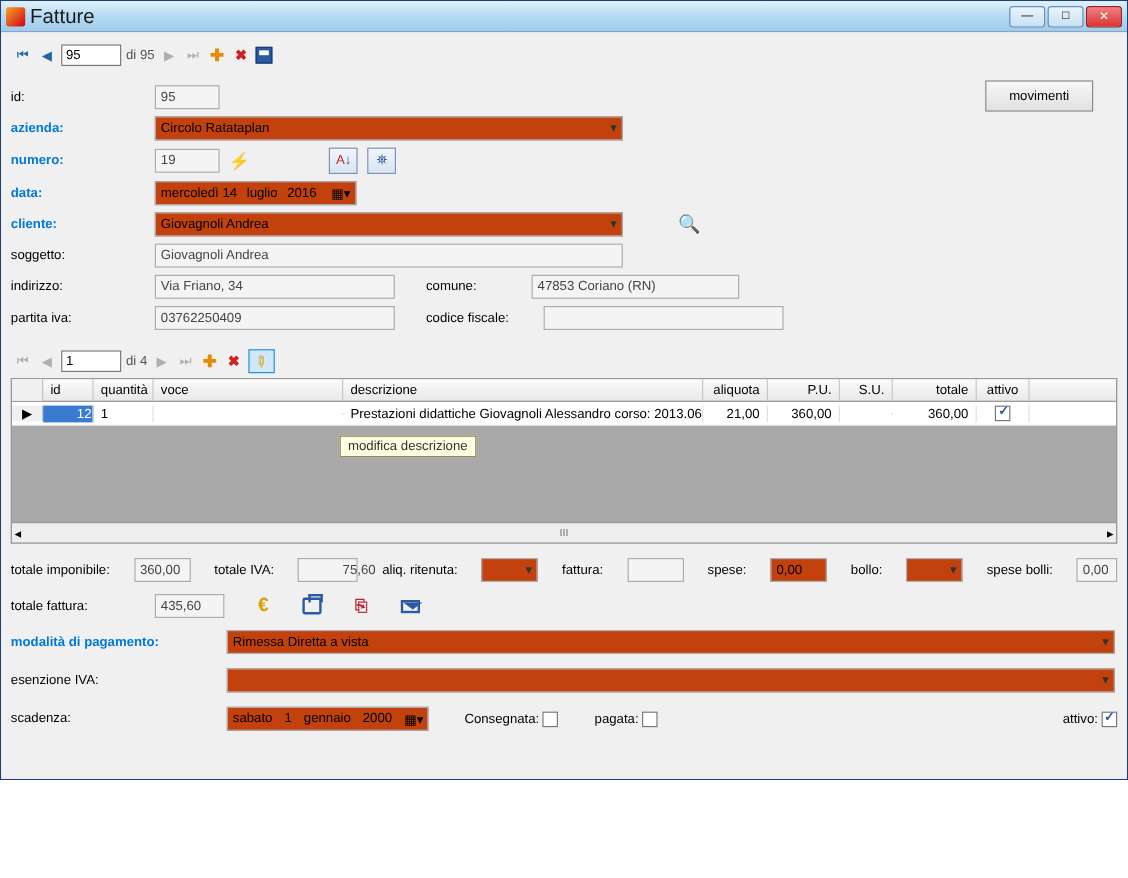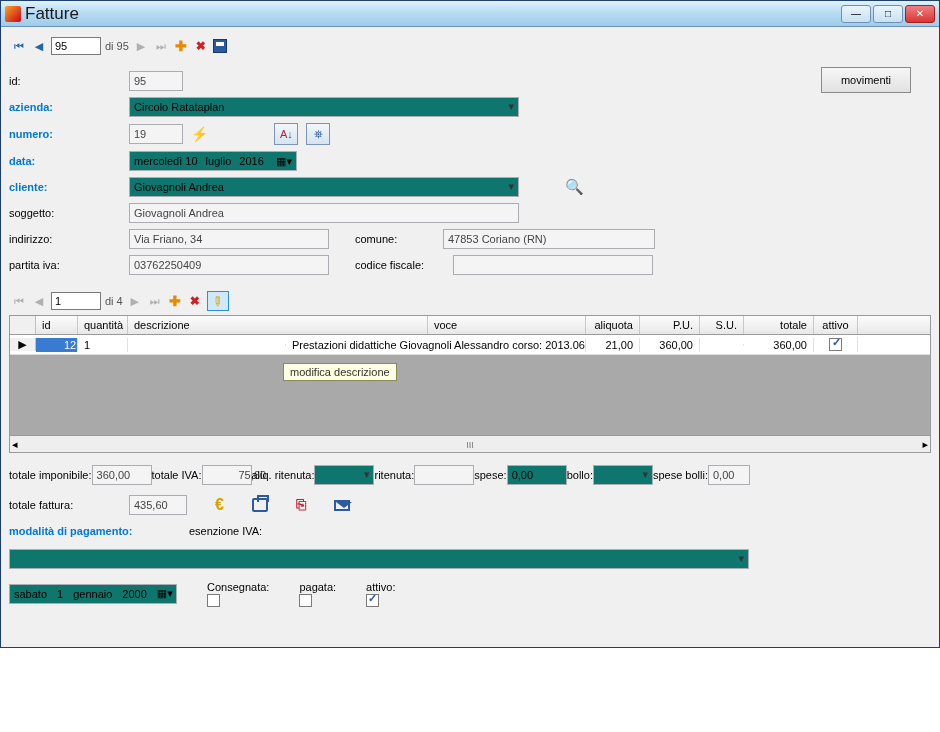--- a/index.html
+++ b/index.html
@@ -17,40 +17,40 @@
 .nav-btn.disabled { color: #b0b0b0; }
 .nav-input { width: 50px; height: 18px; border: 1px solid #7a7a7a; background:#fff; padding: 0 3px; }
 .nav-sep { color:#555; }
 .icon-plus { color:#e88a00; font-weight:bold; font-size:14px; }
 .icon-del { color:#d02020; font-weight:bold; font-size:12px; }
 .icon-save { width:14px; height:14px; background:#2b5aa0; border:1px solid #153a6e; position:relative; display:inline-block; }
 .icon-save::after{content:"";position:absolute;top:2px;left:2px;width:8px;height:4px;background:#fff;}
 .form-grid { display: grid; grid-template-columns: 120px 1fr; row-gap: 6px; align-items: center; margin-top: 12px; }
 .lbl { color: #000; }
 .lbl.blue { color: #0078d7; font-weight: bold; }
-.txt { height: 20px; border: 1px solid #abadb3; padding: 1px 4px; background: #0f766e; display:inline-flex; align-items:center; }
+.txt { height: 20px; border: 1px solid #abadb3; padding: 1px 4px; background: #c2410c; display:inline-flex; align-items:center; }
 .txt.ro { background: #f4f4f4; color:#444; }
 .combo { position:relative; }
 .combo::after { content:"▾"; position:absolute; right:4px; top:2px; color:#333; }
 .row-inline { display:flex; align-items:center; gap:8px; }
 .btn-small { width:24px; height:22px; border:1px solid #7a95b8; background:linear-gradient(#f2f6fb,#d6e4f1); display:inline-flex; align-items:center; justify-content:center; font-size:11px; }
 .btn-small.active{ border-color:#2b8fd6; background:#cfe8fb; }
 .movimenti-btn { width:90px; height:26px; border:1px solid #8a8a8a; background:linear-gradient(#f7f7f7,#e1e1e1); position:absolute; right:20px; margin-top:-4px; }
 .form-area { position: relative; }
 .grid-toolbar { margin-top: 14px; display:flex; align-items:center; gap:4px; padding:2px; }
 .datagrid { border:1px solid #9a9a9a; background:#a9a9a9; margin-top:2px; }
 .datagrid-header { display:flex; background:linear-gradient(#fcfcfc,#e8e8e8); border-bottom:1px solid #9a9a9a; }
 .dgh { padding:3px 6px; border-right:1px solid #c8c8c8; color:#000; }
 .datagrid-row { display:flex; background:#fff; border-bottom:1px solid #ddd; height:20px; align-items:center; }
 .dgc { padding:1px 6px; border-right:1px solid #e0e0e0; overflow:hidden; white-space:nowrap; }
 .row-marker { width:26px; display:flex; align-items:center; justify-content:center; background:#f0f0f0; border-right:1px solid #c0c0c0; }
 .datagrid-body-bg { height:80px; background:#a9a9a9; }
 .hscroll { height:17px; background:#eee; border-top:1px solid #999; display:flex; align-items:center; justify-content:space-between; padding:0 2px; margin-top:0; }
 .tooltip { position:absolute; left:282px; top:336px; background:#fdfde0; border:1px solid #8a8a5c; padding:2px 6px; font-size:11px; color:#333; z-index:50; }
-.totals-row { margin-top:12px; display:flex; align-items:center; gap:0; flex-wrap:nowrap; }
+.totals-row { margin-top:12px; display:flex; align-items:center; gap:20px; flex-wrap:nowrap; }
 .totals-row .lbl{ white-space:nowrap; }
 .txt.small { width:60px; }
 .icon-row { margin-top:10px; display:flex; align-items:center; gap:28px; }
 .euro-icon{ color:#d8a000; font-size:16px; font-weight:bold;}
 .printer-icon{ width:16px; height:14px; border:2px solid #2b5aa0; border-radius:2px; position:relative; display:inline-block;}
 .printer-icon::before{content:"";position:absolute;top:-5px;left:3px;width:8px;height:5px;border:2px solid #2b5aa0;border-bottom:none;}
 .pdf-icon{ color:#c02030; font-size:13px; font-weight:bold; }
 .mail-icon{ width:16px; height:11px; border:2px solid #2b5aa0; position:relative; display:inline-block;}
 .mail-icon::after{content:"";position:absolute;top:0;left:0;border-left:8px solid transparent;border-right:8px solid transparent;border-top:6px solid #2b5aa0;width:0;height:0;}
 .bottom-grid { display:grid; grid-template-columns:180px 1fr; row-gap:12px; align-items:center; margin-top:10px; }
@@ -111,21 +111,21 @@
               <span style="color:#c02030;">A</span>
               <span style="color:#2b5aa0;">↓</span>
             </span>
           <span class="btn-small">
               <span style="color:#2b5aa0;">⛯</span>
             </span>
         </div>
 
         <span class="lbl blue">data:</span>
         <div class="txt" style="width:168px; display:inline-flex; gap:8px;">
-          <span>mercoledì 10</span>
+          <span>mercoledì 14</span>
           <span>luglio</span>
           <span>2016</span>
           <span style="margin-left:auto;">▦▾</span>
         </div>
 
         <span class="lbl blue">cliente:</span>
         <div class="row-inline">
           <div class="txt combo" style="width:390px;">
               <span>Giovagnoli Andrea</span>
             </div>
@@ -133,21 +133,21 @@
           <span class="magnifier">🔍</span>
         </div>
 
         <span class="lbl">soggetto:</span>
         <span class="txt ro" style="width:390px;">Giovagnoli Andrea</span>
 
         <span class="lbl">indirizzo:</span>
         <div class="row-inline">
           <span class="txt ro" style="width:200px;">Via Friano, 34</span>
           <span class="lbl" style="width:80px; text-align:left; margin-left:18px;">comune:</span>
-          <span class="txt ro" style="width:212px;">47853 Coriano (RN)</span>
+          <span class="txt ro" style="width:173px;">47853 Coriano (RN)</span>
         </div>
 
         <span class="lbl">partita iva:</span>
         <div class="row-inline">
           <span class="txt ro" style="width:200px;">03762250409</span>
           <span class="lbl" style="width:90px; text-align:left; margin-left:18px;">codice fiscale:</span>
           <span class="txt ro" style="width:200px;"></span>
         </div>
       </div>
     </div>
@@ -166,22 +166,22 @@
         </span>
     </div>
 
     <div class="tooltip">modifica descrizione</div>
 
     <div class="datagrid">
       <div class="datagrid-header">
         <div class="row-marker" style="height:auto;"></div>
         <div class="dgh" style="width:42px;">id</div>
         <div class="dgh" style="width:50px;">quantità</div>
+        <div class="dgh" style="width:158px;">voce</div>
         <div class="dgh" style="width:300px;">descrizione</div>
-        <div class="dgh" style="width:158px;">voce</div>
         <div class="dgh" style="width:54px; text-align:right;">aliquota</div>
         <div class="dgh" style="width:60px; text-align:right;">P.U.</div>
         <div class="dgh" style="width:44px; text-align:right;">S.U.</div>
         <div class="dgh" style="width:70px; text-align:right;">totale</div>
         <div class="dgh" style="width:44px; text-align:center;">attivo</div>
       </div>
       <div class="datagrid-row">
         <div class="row-marker">▶</div>
         <div class="dgc" style="width:42px; background:#3a7bd2; color:#fff;padding-left:28px;">125</div>
         <div class="dgc" style="width:50px;">1</div>
@@ -203,21 +203,21 @@
 
     <div class="totals-row">
       <span class="lbl">totale imponibile:</span>
       <span class="txt ro small">360,00</span>
       <span class="lbl">totale IVA:</span>
       <span class="txt ro small" style="width:50px;padding-left:36px;">75,60</span>
       <span class="lbl">aliq. ritenuta:</span>
       <span class="txt combo small">
           <span></span>
         </span>
-      <span class="lbl">ritenuta:</span>
+      <span class="lbl">fattura:</span>
       <span class="txt ro small"></span>
       <span class="lbl">spese:</span>
       <span class="txt small">0,00</span>
       <span class="lbl">bollo:</span>
       <span class="txt combo small">
           <span></span>
         </span>
       <span class="lbl">spese bolli:</span>
       <span class="txt ro small" style="width:42px;">0,00</span>
     </div>
@@ -226,20 +226,23 @@
       <span class="lbl" style="width:92px; display:inline-block;">totale fattura:</span>
       <span class="txt ro" style="width:58px;">435,60</span>
       <span class="euro-icon">€</span>
       <span class="printer-icon"></span>
       <span class="pdf-icon">⎘</span>
       <span class="mail-icon"></span>
     </div>
 
     <div class="bottom-grid">
       <span class="lbl blue">modalità di pagamento:</span>
+      <div class="txt combo wide-combo">
+          <span>Rimessa Diretta a vista</span>
+        </div>
 
       <span class="lbl">esenzione IVA:</span>
       <div class="txt combo wide-combo">
           <span></span>
         </div>
 
       <span class="lbl">scadenza:</span>
       <div class="date-row">
         <div class="txt" style="width:168px; display:inline-flex; gap:10px;">
           <span>sabato</span>

